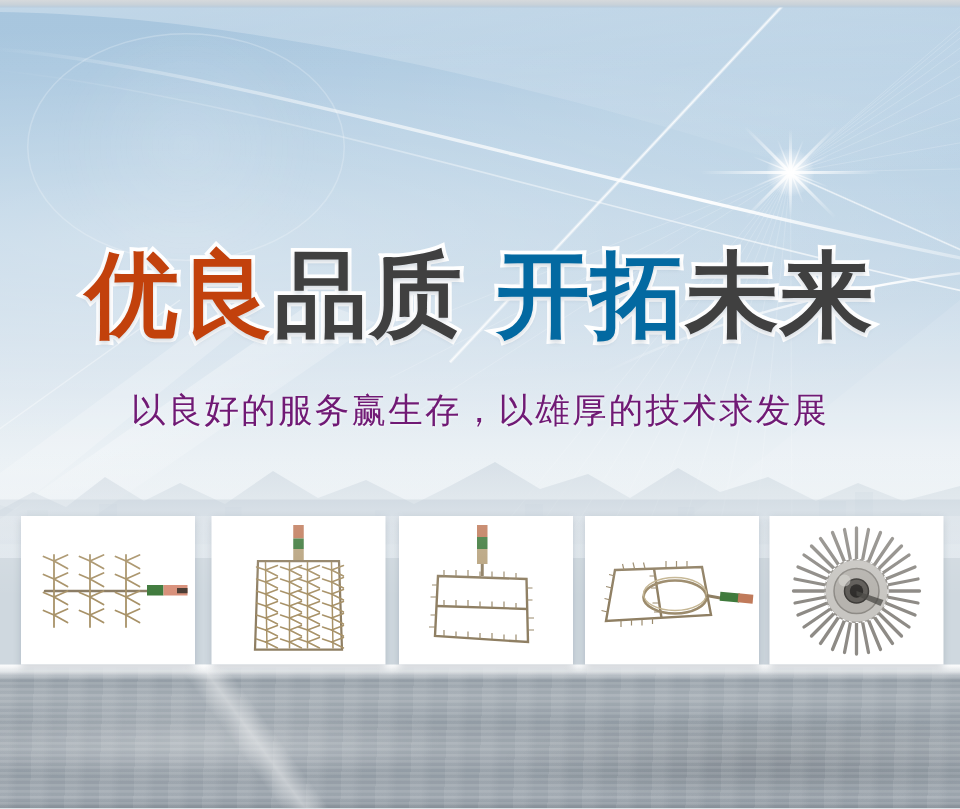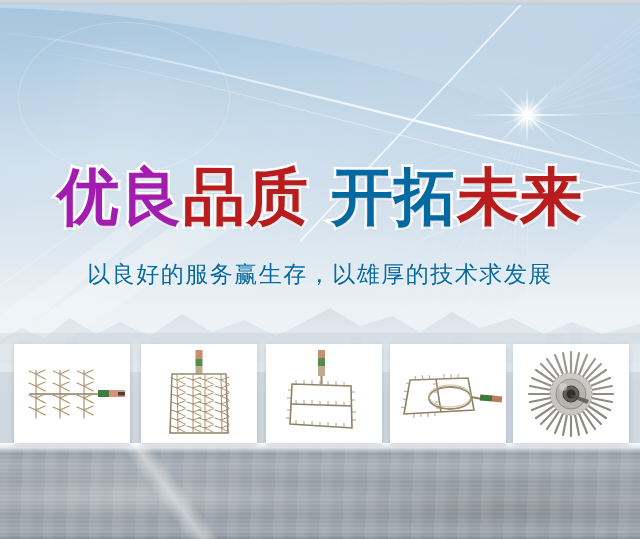--- a/index.html
+++ b/index.html
@@ -156,34 +156,34 @@
     font-family:"DejaVu Sans","Liberation Sans",sans-serif;
     font-size:62px;line-height:74px;font-weight:bold;
     letter-spacing:1px;
   }
   .headline span{
     display:inline-block;
     -webkit-text-stroke:5px #ffffff;
     paint-order:stroke fill;
     text-shadow:0 2px 3px rgba(120,140,160,.30);
   }
-  .hl-blue{color:#a21caf;}
-  .hl-dark{color:#b91c1c;text-align:center;}
+  .hl-blue{color:#c2410c;}
+  .hl-dark{color:#404040;text-align:center;}
   .hl-orange{color:#0369a1;}
   .hl-gap{display:inline-block;width:22px;}
 
   
   .subtitle-wrap{
     position:absolute;left:0;top:258px;width:640px;height:34px;
     text-align:center;z-index:20;
   }
   .subtitle{
     display:inline-block;
     font-family:"DejaVu Sans","Liberation Sans",sans-serif;
-    font-size:23px;line-height:32px;color:#0369a1;letter-spacing:1.5px;
+    font-size:23px;line-height:32px;color:#701a75;letter-spacing:1.5px;
     text-shadow:0 1px 2px rgba(255,255,255,.85);
   }
 
   
   .cards{
     position:absolute;left:0;top:344px;width:640px;height:100px;z-index:22;
   }
   .card{
     position:absolute;top:0;width:116px;height:99px;
     background:#ffffff;

